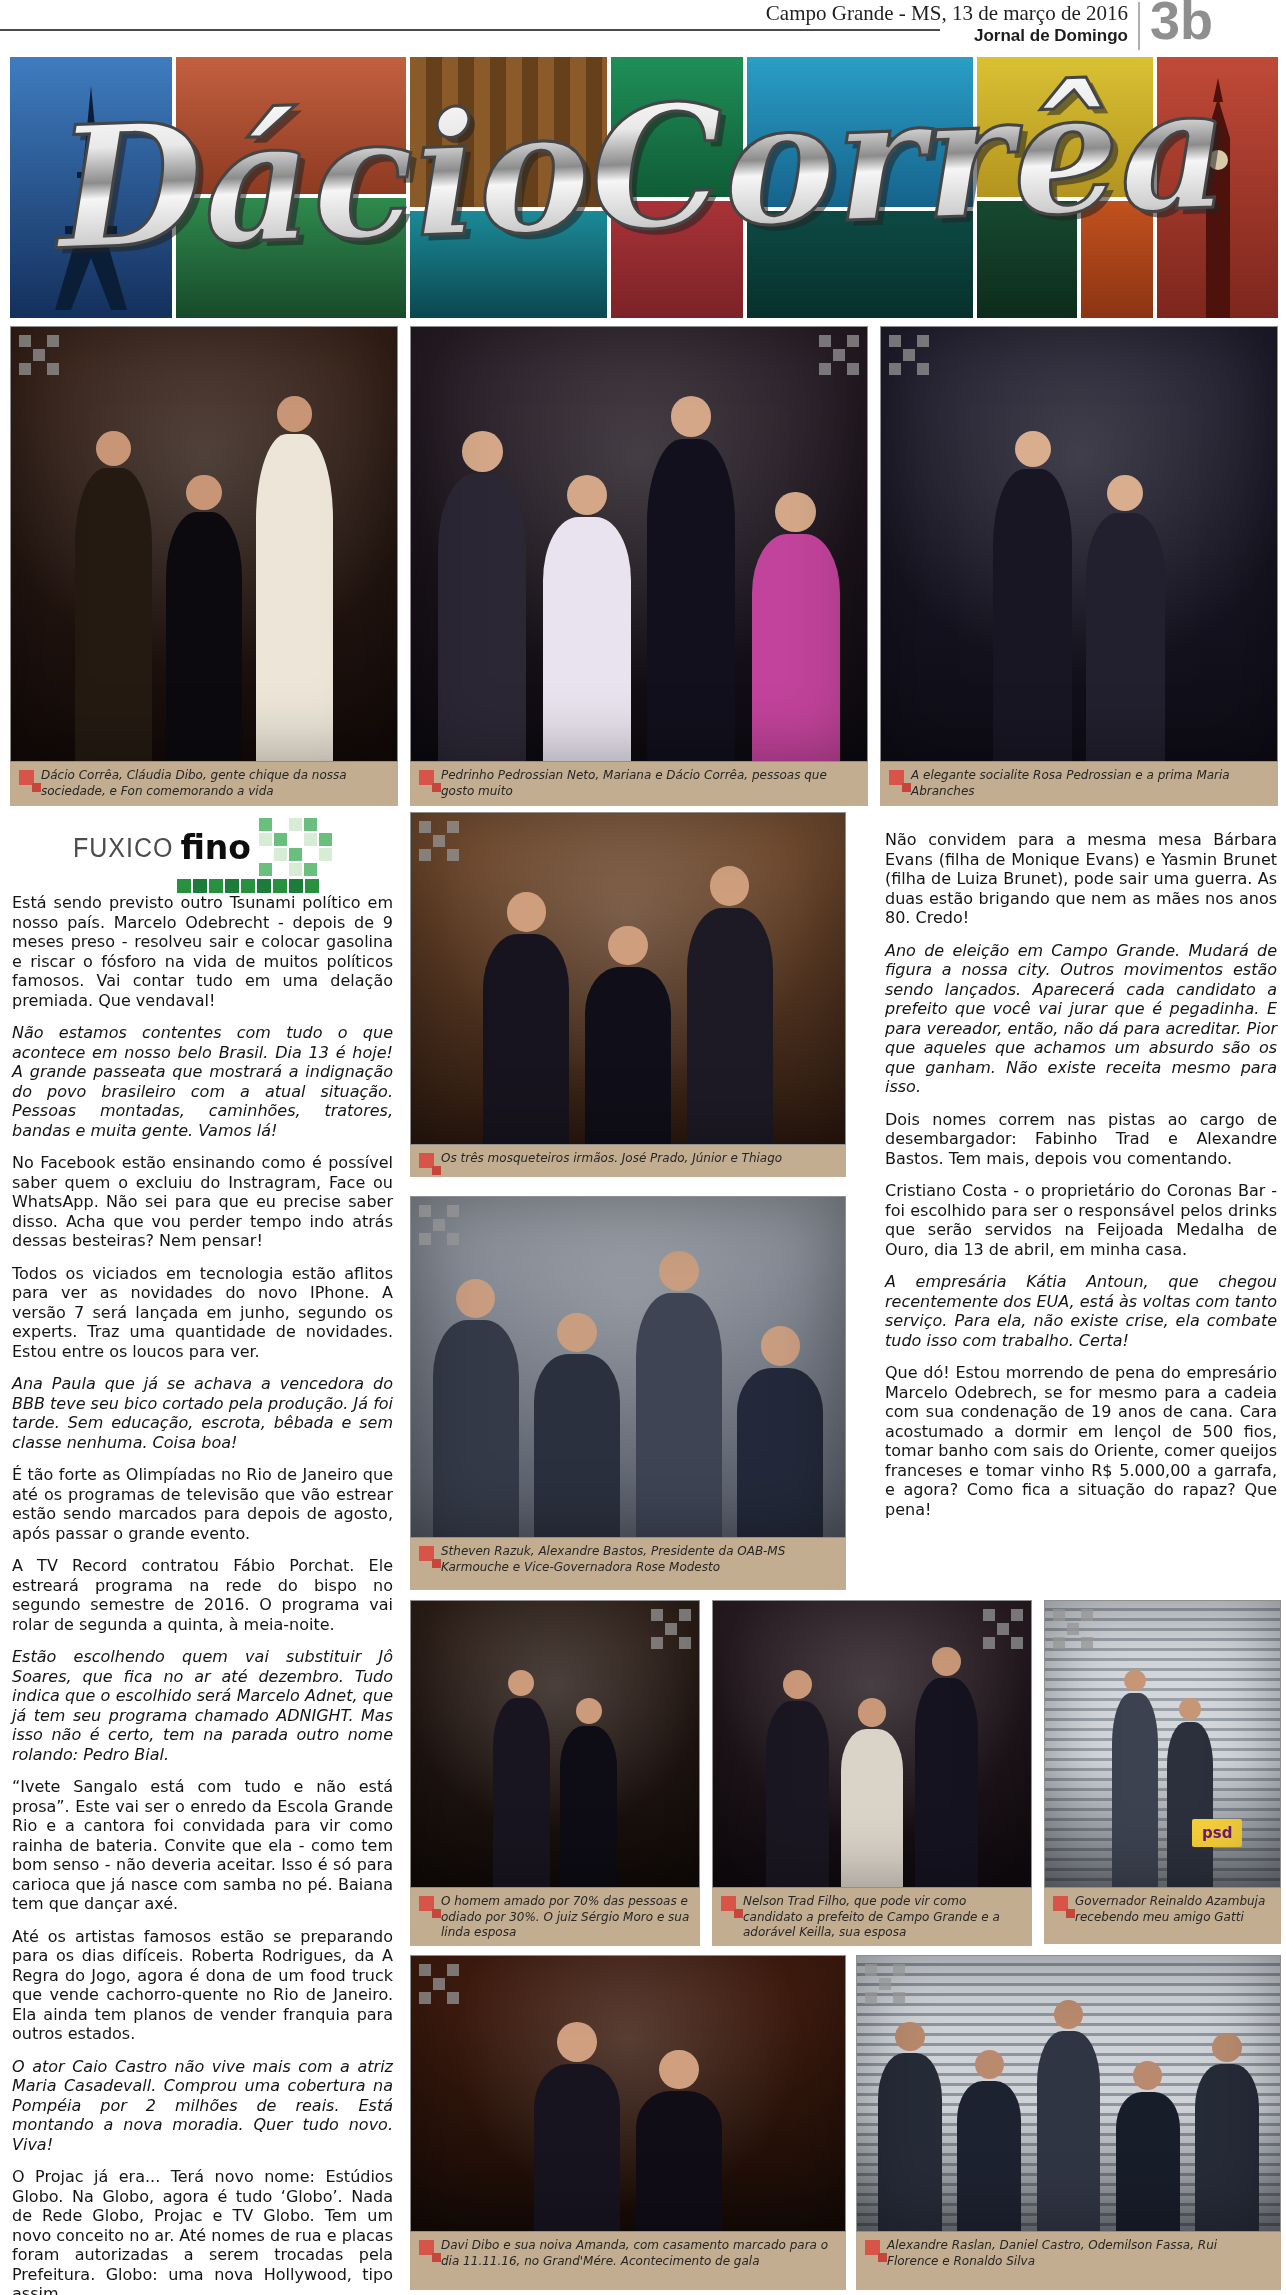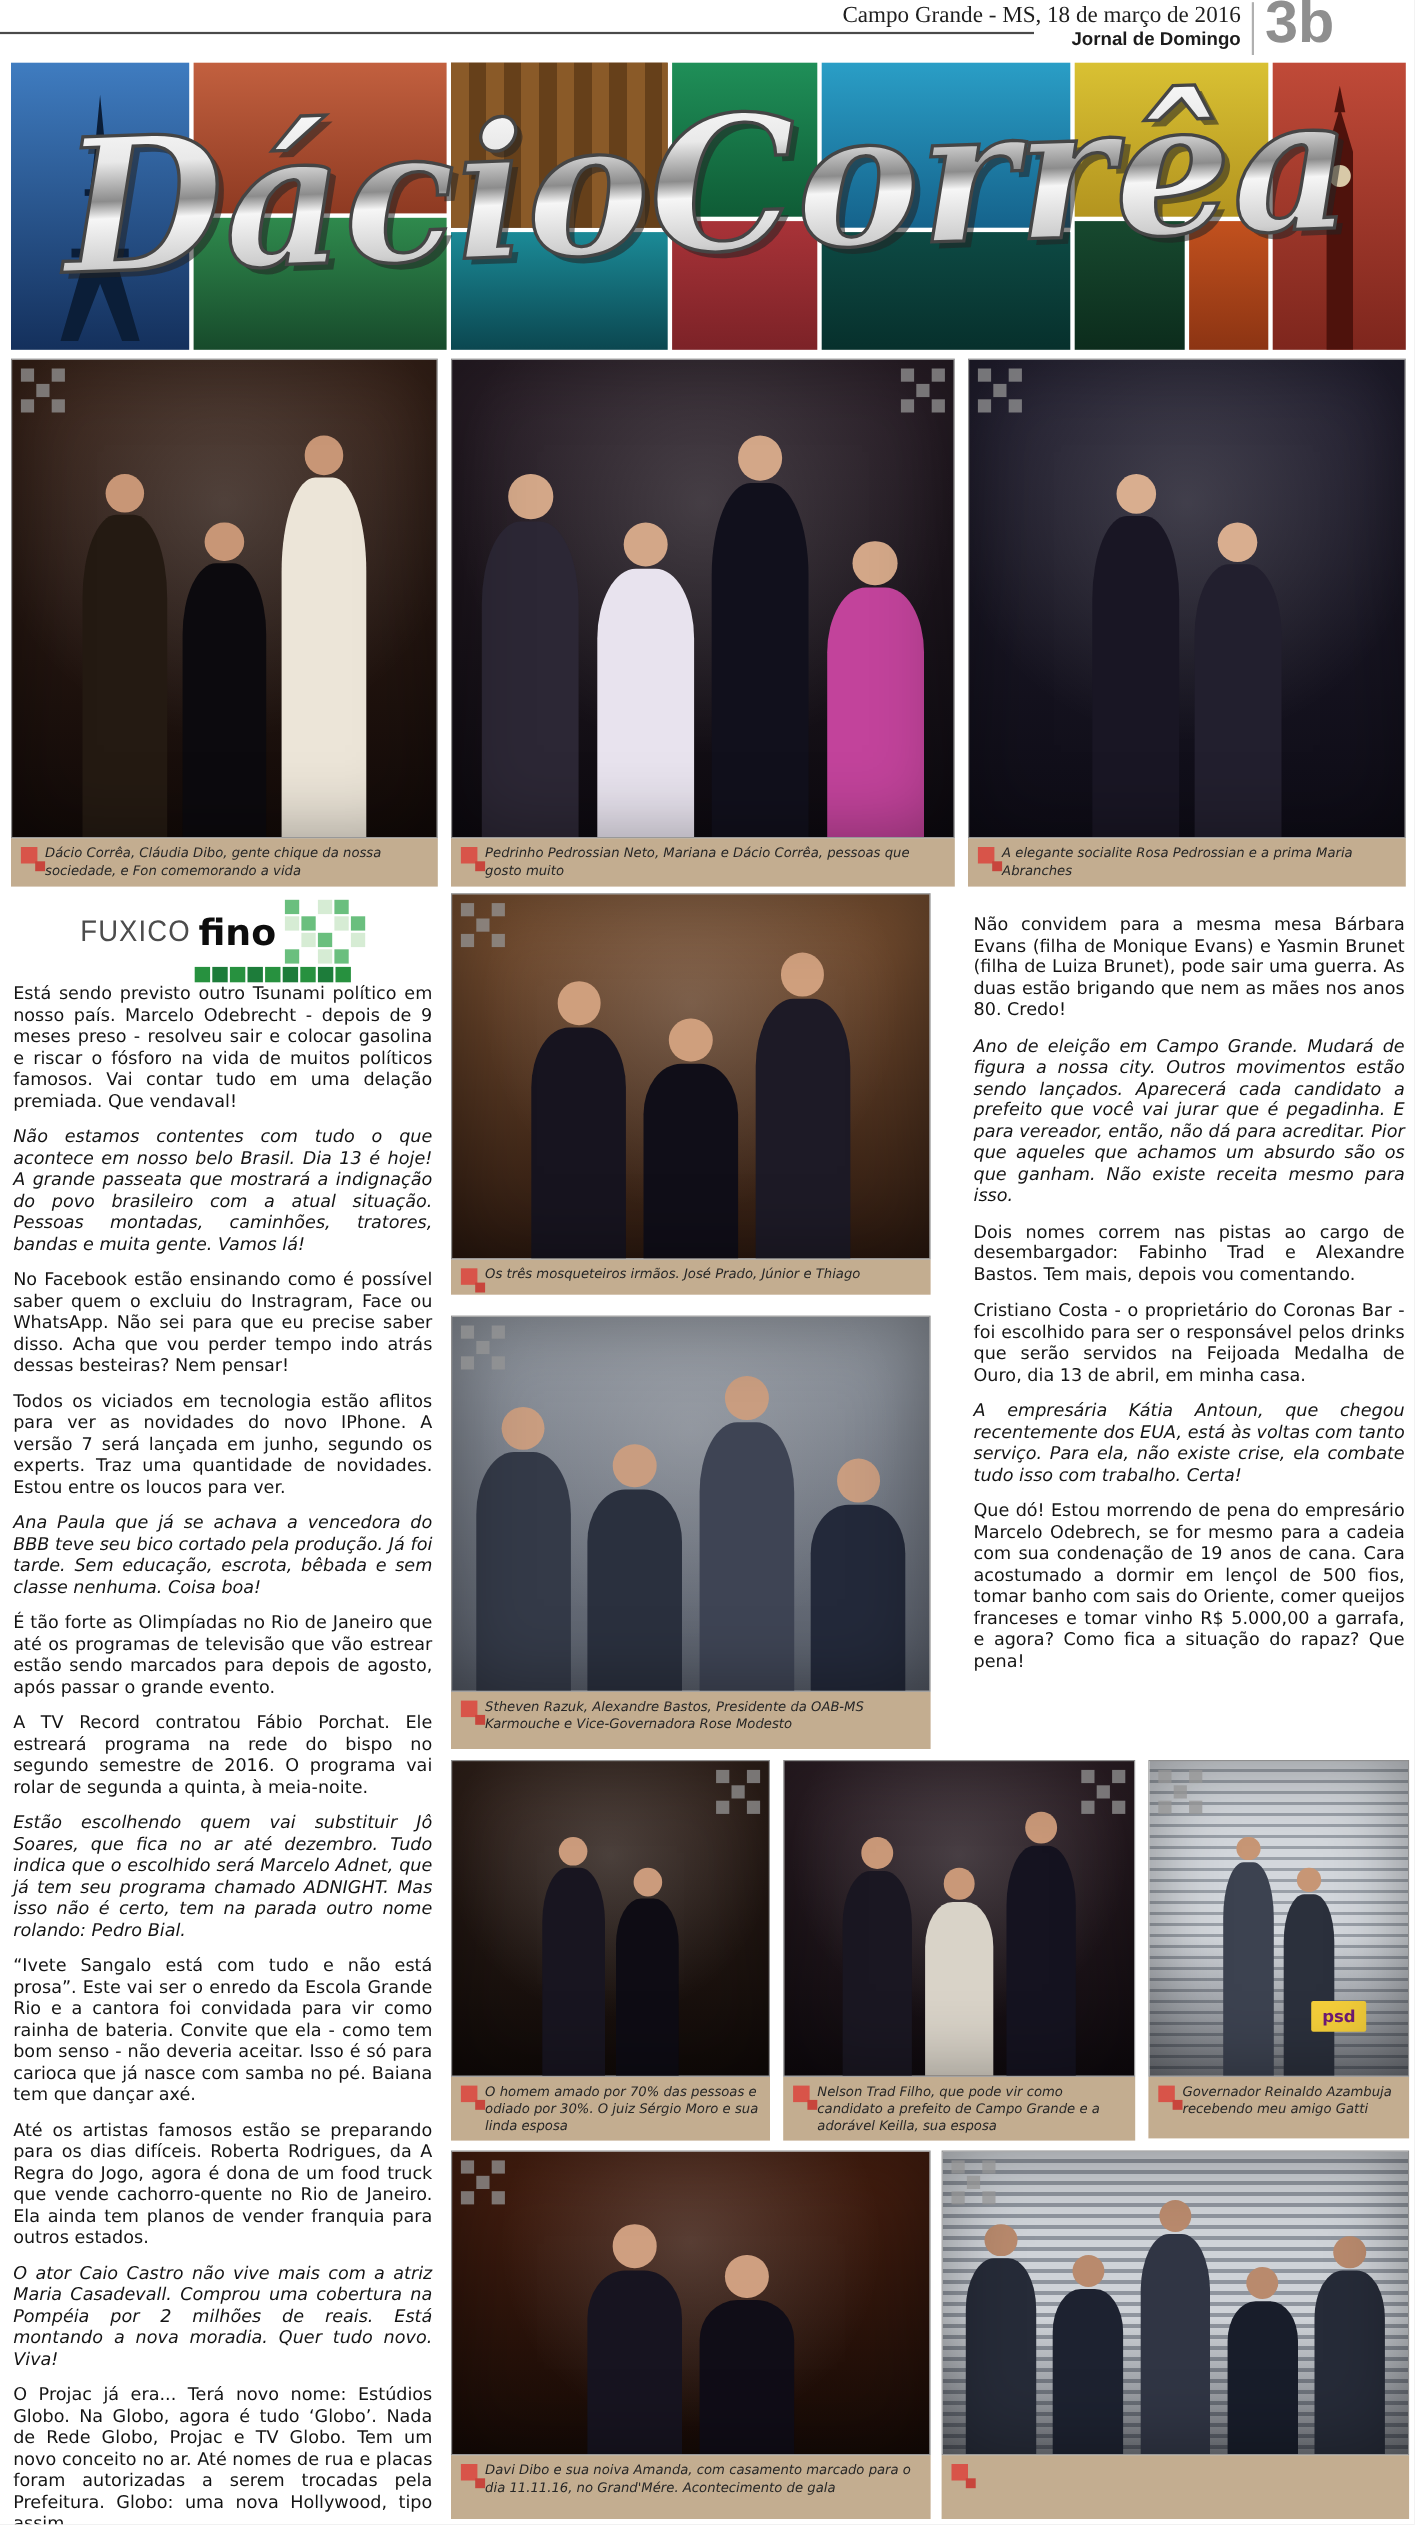--- a/index.html
+++ b/index.html
@@ -98,21 +98,21 @@
   .textcol p{margin:0 0 13px;text-align:justify;font-size:16px;line-height:19.5px;color:#141414}
   .textcol p.bold{font-weight:400}
   .textcol p.italic{font-style:italic}
 </style>
 </head>
 <body>
 
 <div class="page">
 
   <div class="hdr-rule"></div>
-  <div class="hdr-date">Campo Grande - MS, 18 de março de 2016</div>
+  <div class="hdr-date">Campo Grande - MS, 13 de março de 2016</div>
   <div class="hdr-pub">Jornal de Domingo</div>
   <div class="hdr-vr"></div>
   <div class="hdr-num">3b</div>
 
   <div class="banner">
     <div class="bcol bc1">
       <div class="tile t-paris">
         <svg class="eiffel" viewBox="0 0 80 240" width="80">
           <path d="M40 8 L46 70 L58 170 L76 232 L60 232 L40 180 L20 232 L4 232 L22 170 L34 70 Z" fill="#0b1e38"></path>
           <rect x="14" y="148" width="52" height="8" fill="#0b1e38"></rect>
@@ -561,16 +561,17 @@
             <i class="torso" style="background:#181d2a"></i>
           </div>
           <div class="person" style="height: 72%;">
             <i class="head" style="background:#b98a6d"></i>
             <i class="torso" style="background:#262b38"></i>
           </div>
         </div>
       </div>
     <figcaption class="cap">
       <span class="cap-icon"></span>
+      <span class="cap-text">Alexandre Raslan, Daniel Castro, Odemilson Fassa, Rui Florence e Ronaldo Silva</span>
     </figcaption>
   </figure>
 
 </div>
 
 </body></html>

